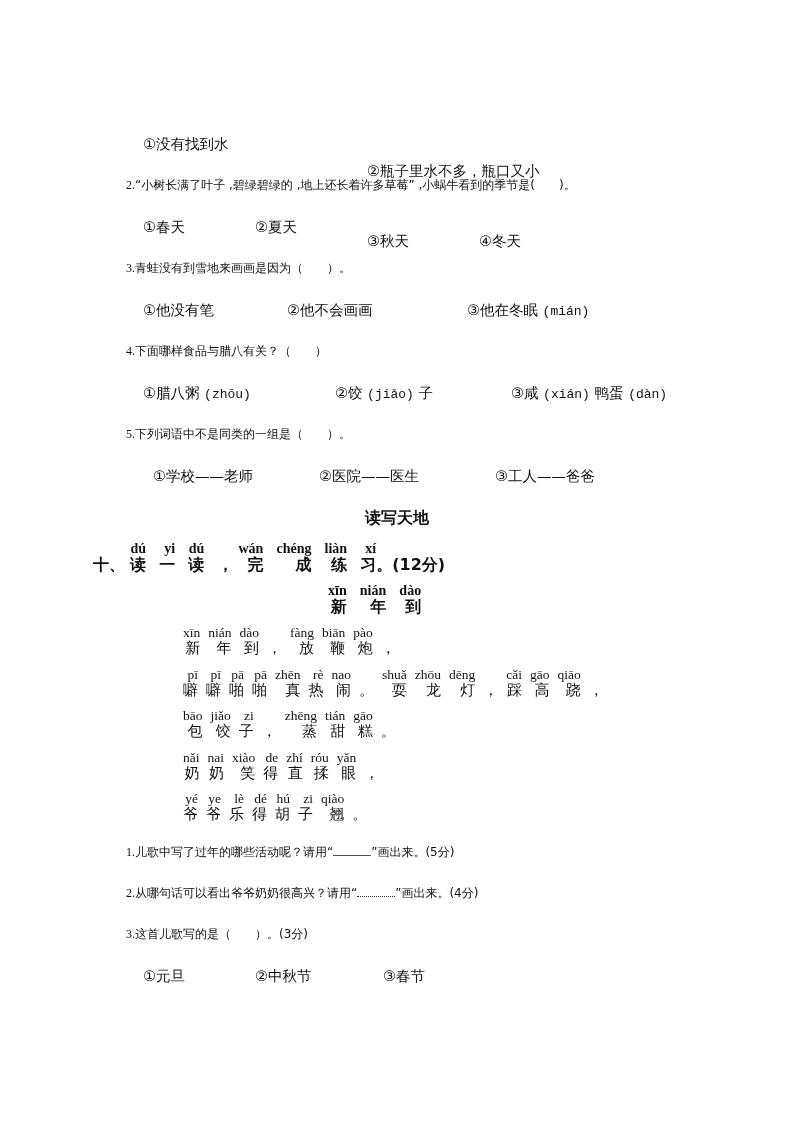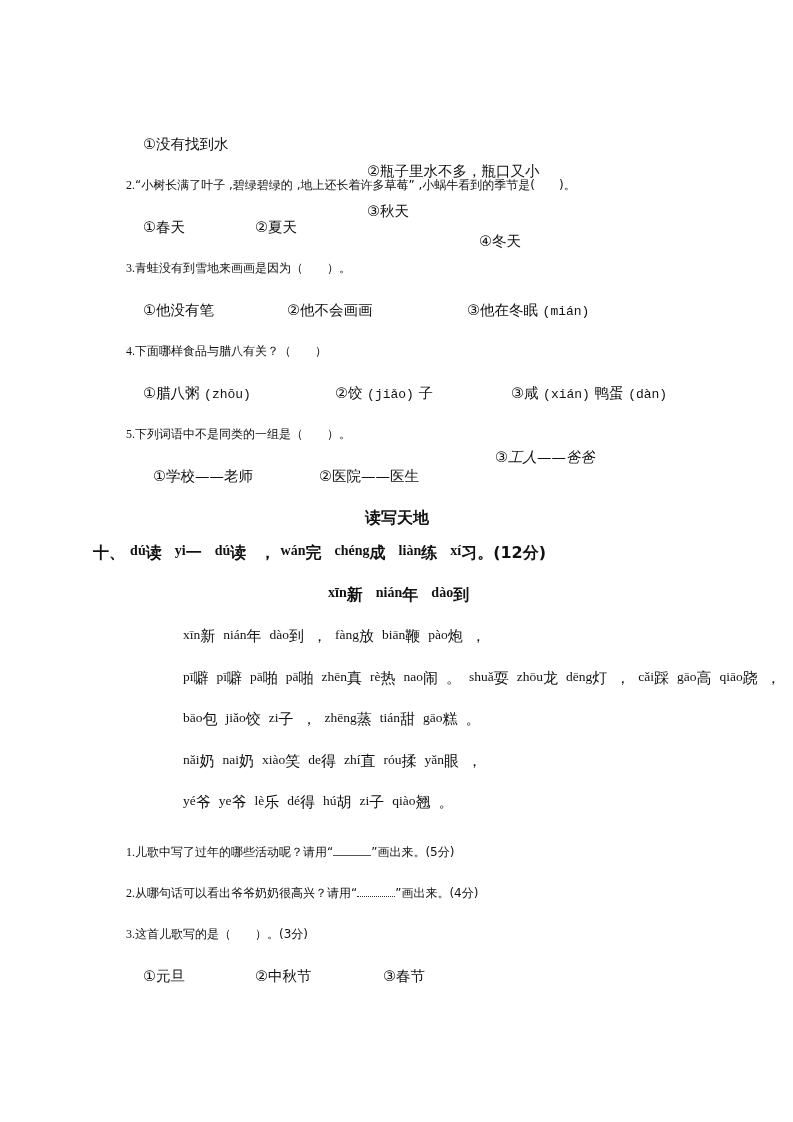--- a/index.html
+++ b/index.html
@@ -4,21 +4,21 @@
 <style>
   html, body { margin:0; padding:0; background:#ffffff; }
   body { width:793px; height:1122px; position:relative; overflow:hidden;
          font-family:"DejaVu Sans", "Liberation Sans", sans-serif; color:#111; }
   .abs { position:absolute; white-space:nowrap; }
   .line { font-size:12px; }
   .opt { font-size:14.5px; }
   .serif-num { font-family:"Liberation Serif","DejaVu Serif", serif; }
   .mono { font-family:"Liberation Mono","DejaVu Sans Mono", monospace; font-size:13px; }
   .section-title { font-size:16px; font-weight:bold; }
-  .ruby-block { display:inline-flex; flex-direction:row; align-items:flex-start; margin-right:8px; vertical-align:bottom; }
+  .ruby-block { display:inline-flex; flex-direction:column; align-items:flex-end; margin-right:8px; vertical-align:bottom; }
   .ruby-block .py { font-family:"Liberation Serif","DejaVu Serif", serif; font-size:13.5px; line-height:14px; }
   .ruby-block .hz { font-size:15px; line-height:17px; }
   .ruby-block.bold .py { font-weight:bold; font-size:14px; }
   .ruby-block.bold .hz { font-weight:bold; font-size:16px; }
   .punct { display:inline-block; font-size:15px; vertical-align:bottom; line-height:17px; margin-right:8px; }
   .title-punct { display:inline-block; font-weight:bold; font-size:16px; vertical-align:bottom; line-height:17px; }
   .uline { display:inline-block; width:38px; border-bottom:1px solid #555; height:12px; vertical-align:baseline; }
   .wavy { display:inline-block; width:38px; height:12px; vertical-align:baseline;
           border-bottom:1.5px dotted #333; }
 </style>
@@ -26,21 +26,21 @@
 <body>
 
 <div class="abs opt" style="left:143px;top:135px;">①没有找到水</div>
 <div class="abs opt" style="left:367px;top:135px;margin-top:27px;">②瓶子里水不多，瓶口又小</div>
 
 <div class="abs line" style="left:126px;top:177px;">
   <span class="serif-num">2.</span><span>“小树长满了叶子 ,碧绿碧绿的 ,地上还长着许多草莓” ,小蜗牛看到的季节是(　　)。</span>
 </div>
 <div class="abs opt" style="left:143px;top:218px;">①春天</div>
 <div class="abs opt" style="left:255px;top:218px;">②夏天</div>
-<div class="abs opt" style="left:367px;top:202px;text-align:center;">③秋天</div>
+<div class="abs opt" style="left:367px;top:232px;text-align:center;">③秋天</div>
 <div class="abs opt" style="left:479px;top:232px;">④冬天</div>
 
 <div class="abs line" style="left:126px;top:260px;">
   <span class="serif-num">3.</span><span>青蛙没有到雪地来画画是因为（　　）。</span>
 </div>
 <div class="abs opt" style="left:143px;top:301px;">①他没有笔</div>
 <div class="abs opt" style="left:287px;top:301px;">②他不会画画</div>
 <div class="abs opt" style="left:467px;top:301px;">
   <span>③他在冬眠</span>
   <span class="mono">(mián)</span>
@@ -63,21 +63,21 @@
   <span class="mono">(xián)</span>
   <span>鸭蛋</span>
   <span class="mono">(dàn)</span>
 </div>
 
 <div class="abs line" style="left:126px;top:426px;">
   <span class="serif-num">5.</span><span>下列词语中不是同类的一组是（　　）。</span>
 </div>
 <div class="abs opt" style="left:143px;top:467px;margin-left:10px;">①学校——老师</div>
 <div class="abs opt" style="left:319px;top:467px;">②医院——医生</div>
-<div class="abs opt" style="left:495px;top:448px;font-style:italic;">③工人——爸爸</div>
+<div class="abs opt" style="left:495px;top:467px;">③工人——爸爸</div>
 
 <div class="abs section-title" style="left:365px;top:508px;">读写天地</div>
 
 <div class="abs" style="left:93px;top:542px;">
   <span class="title-punct">十、</span>
   <span class="ruby-block bold">
       <span class="py">dú</span>
       <span class="hz">读</span>
     </span>
   <span class="ruby-block bold">

